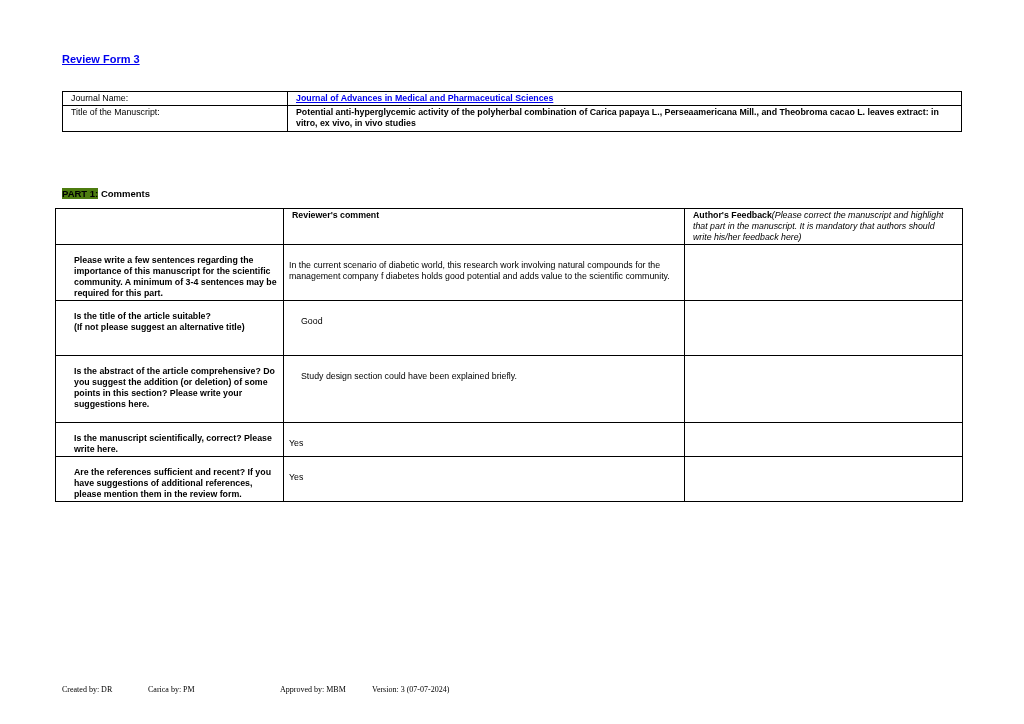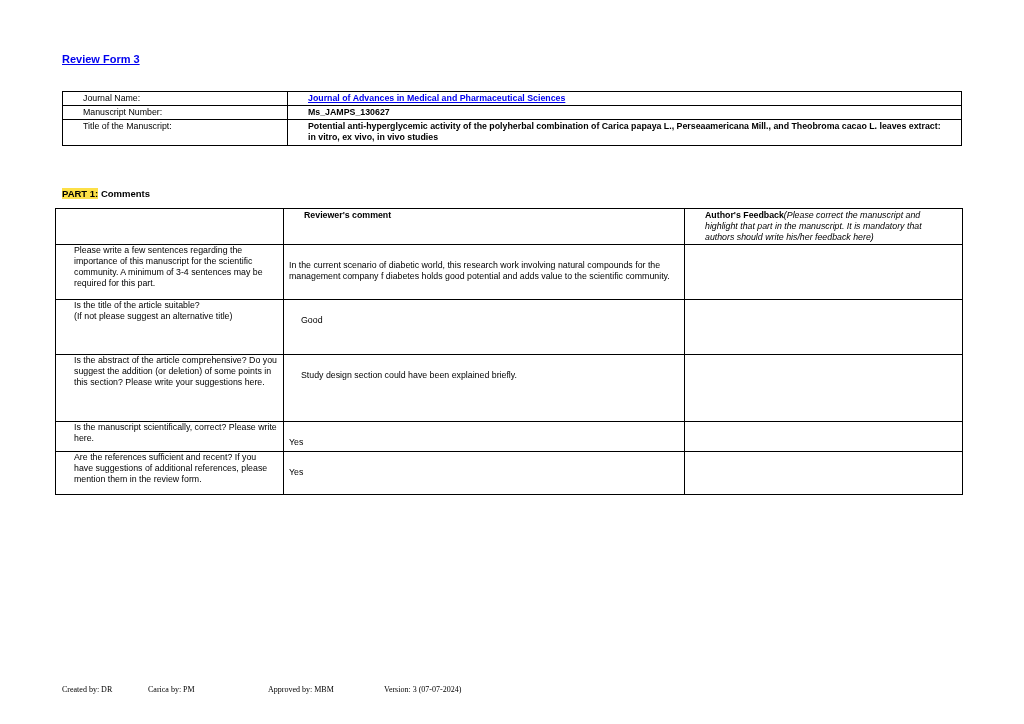--- a/index.html
+++ b/index.html
@@ -15,96 +15,92 @@
   .page-title {
     position:absolute; left:62px; top:53px;
     font-size:11px; font-weight:bold;
     color:#0000EE; text-decoration:underline;text-align:right;
   }
 
   table { border-collapse:collapse; table-layout:fixed; }
   td {
     border:1px solid #000;
     vertical-align:top;
-    padding:1px 20px;
+    padding:1px 8px;
     font-size:8.8px;
     line-height:11px;
   }
 
   
   .info-table { position:absolute; left:62px; top:91px; width:900px; }
   .info-table col.c1 { width:225px; }
   .info-table tr.r1 td, .info-table tr.r2 td { height:13px; }
   .info-table tr.r3 td { height:26px; }
   .info-table tr.r4 td { height:14px; }
   .val-bold { font-weight:bold; }
   .link { color:#0000EE; font-weight:bold; text-decoration:underline; cursor:pointer; }
 
   
   .part1-heading {
     position:absolute; left:62px; top:188px;
     font-size:9.5px; font-weight:bold;
   }
-  .hl { background:#fde047; }
+  .hl { background:#4d7c0f; }
 
   
   .part1-table { position:absolute; left:55px; top:208px; width:907px; }
   .part1-table col.c1 { width:228px; }
   .part1-table col.c2 { width:401px; }
   .part1-table col.c3 { width:278px; }
   .part1-table tr.hrow td { height:29px; }
   .part1-table tr.row1 td { height:55px; }
   .part1-table tr.row2 td { height:55px; }
   .part1-table tr.row3 td { height:67px; }
   .part1-table tr.row4 td { height:30px; }
   .part1-table tr.row5 td { height:43px; }
   td.question {
-    font-weight:normal;
-    padding:0 6px 1px 18px;
+    font-weight:bold;
+    padding:10px 6px 1px 18px;
     white-space:pre-line;
   }
   td.comment { padding:15px 6px 1px 5px; }
   td.comment.indent { padding-left:17px; }
   td.feedback { padding:3px 5px; }
   .fb-bold { font-weight:bold; }
   .fb-note { font-style:italic; }
 
   
   .footer {
     position:absolute; left:0; top:685px; width:100%;
     font-family:"Liberation Serif", serif; font-size:8px;
   }
   .footer span { position:absolute; white-space:nowrap; }
   .f1 { left:62px; }
   .f2 { left:148px; }
-  .f3 { left:268px; }
-  .f4 { left:384px; }
+  .f3 { left:280px; }
+  .f4 { left:372px; }
 </style>
 </head>
 <body>
 
 <div class="page">
 
   <div class="page-title">Review Form 3</div>
 
   <table class="info-table">
     <colgroup>
         <col class="c1">
         <col class="c2">
       </colgroup>
     <tbody>
         <tr class="r1">
       <td>Journal Name:</td>
       <td>
         <span class="link">Journal of Advances in Medical and Pharmaceutical Sciences</span>
       </td>
-    </tr>
-    <tr class="r2">
-      <td>Manuscript Number:</td>
-      <td class="val-bold">Ms_JAMPS_130627</td>
     </tr>
     <tr class="r3">
       <td>Title of the Manuscript:</td>
       <td class="val-bold">Potential anti-hyperglycemic activity of the polyherbal combination of Carica papaya L., Perseaamericana Mill., and Theobroma cacao L. leaves extract: in vitro, ex vivo, in vivo studies</td>
     </tr>
   </tbody>
     </table>
 
   <div class="part1-heading">
     <span class="hl">PART 1:</span><span> Comments</span>

